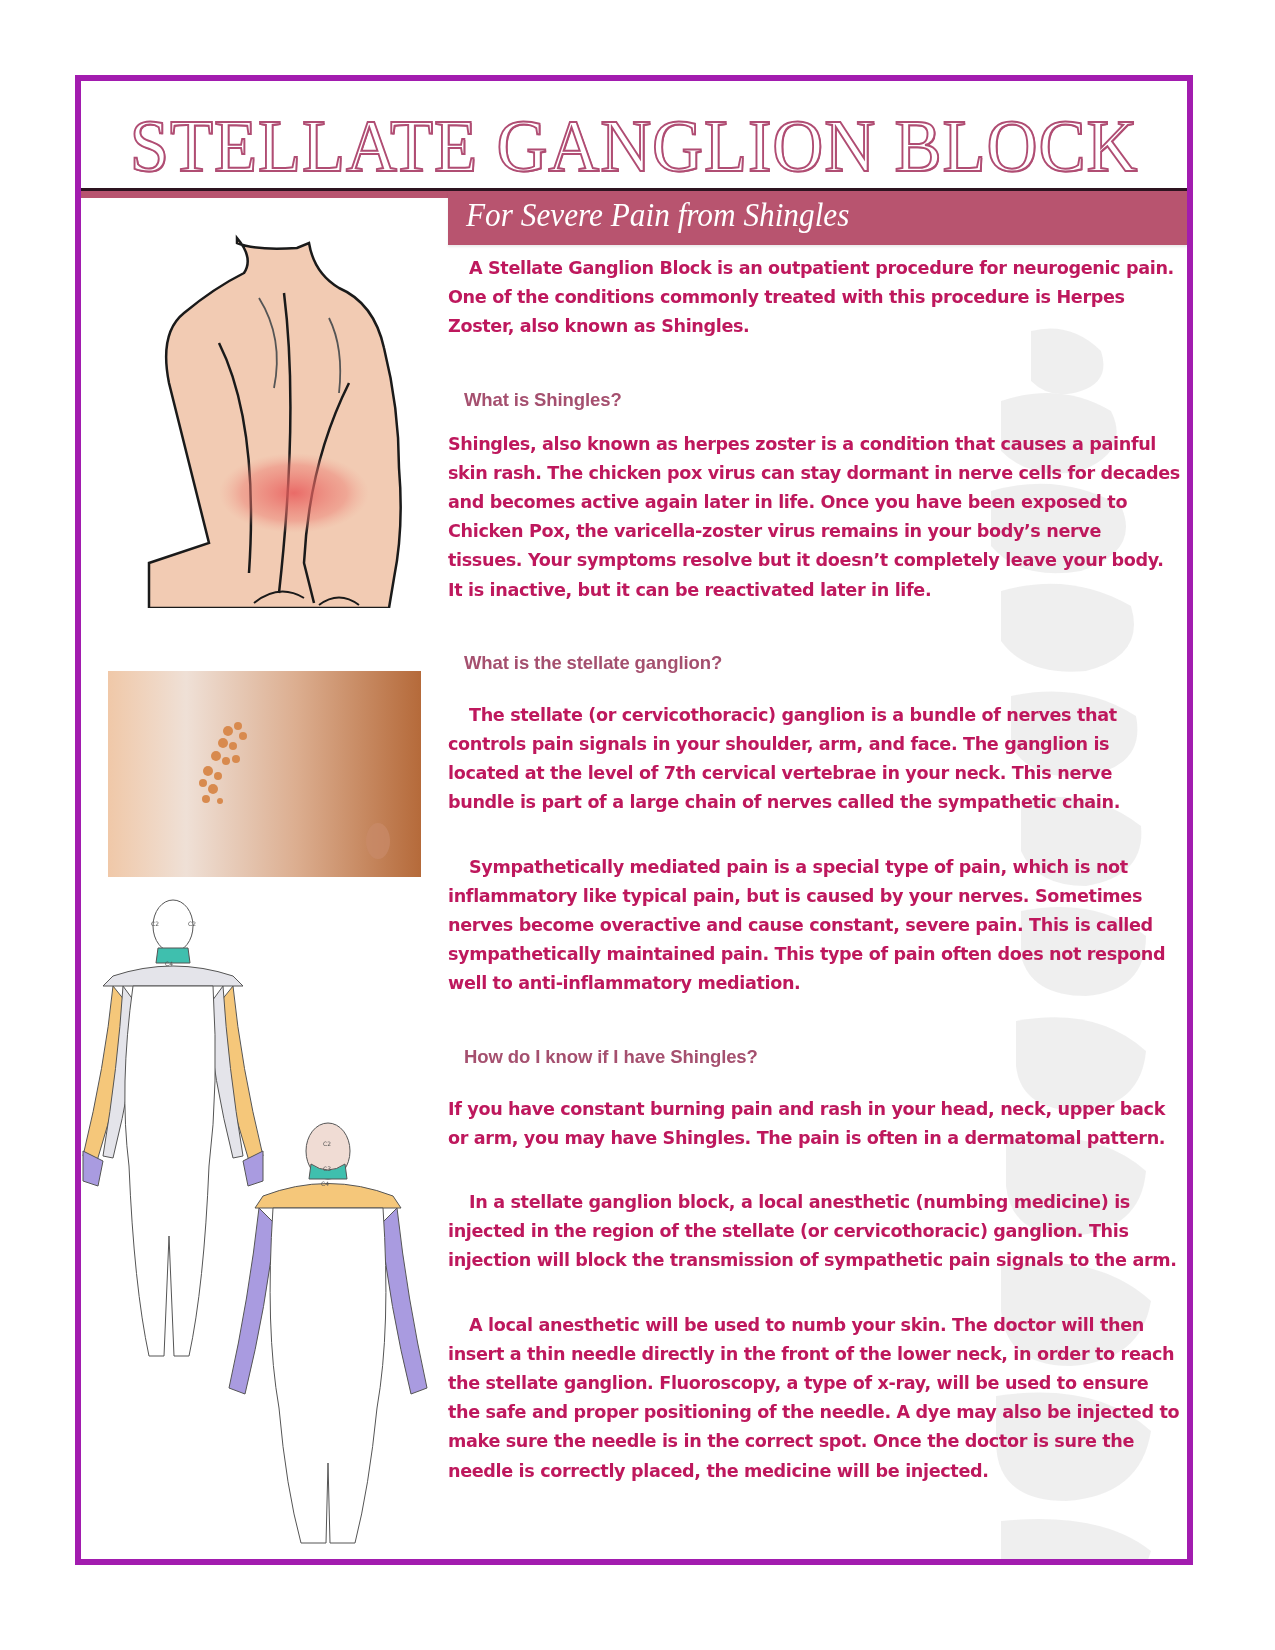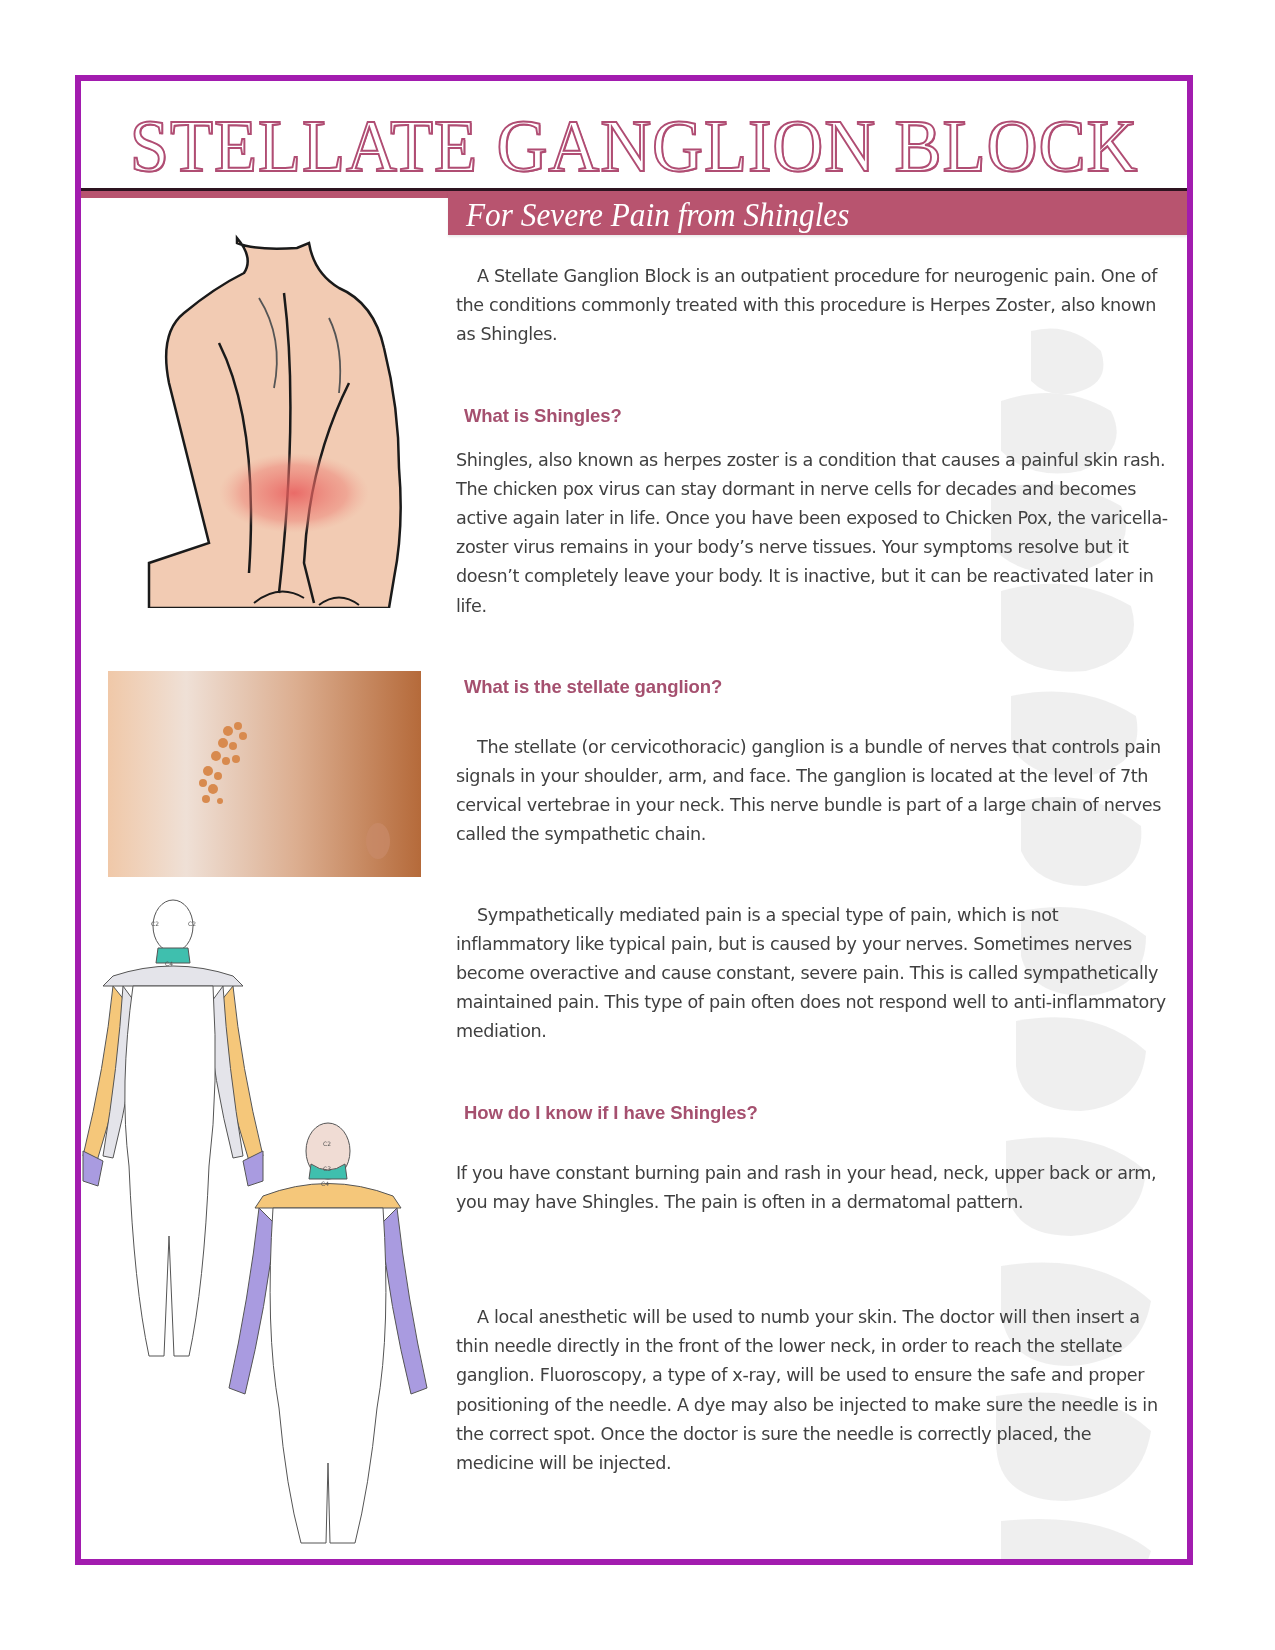--- a/index.html
+++ b/index.html
@@ -1,25 +1,25 @@
 <!DOCTYPE html>
 <html><head>
 <meta charset="utf-8">
 <style>
   html, body { margin:0; padding:0; background:#ffffff; }
   body { width:1275px; height:1650px; position:relative; overflow:hidden; font-family:"Liberation Sans", sans-serif; }
   .frame { position:absolute; left:75px; top:75px; width:1118px; height:1490px; border:6px solid #a21caf; box-sizing:border-box; background:#ffffff; overflow:hidden; }
   .title { position:absolute; left:0; right:0; top:20px; text-align:center; font-family:"Liberation Serif", "DejaVu Serif", serif; font-size:75px; letter-spacing:1px; color:#ffffff; -webkit-text-stroke:2px #b04d73; text-shadow:1px 1px 0 #b04d73; line-height:90px; white-space:nowrap; transform:scaleX(0.94); }
   .rule-dark { position:absolute; left:0; right:0; top:107px; height:3px; background:#2d1420; }
   .rule-rose { position:absolute; left:0; right:0; top:110px; height:7px; background:#b8546f; }
-  .subtitle-band { position:absolute; left:367px; right:0; top:110px; height:44px; background:#b8546f; box-shadow:0 2px 2px rgba(0,0,0,0.08); }
+  .subtitle-band { position:absolute; left:367px; right:0; top:110px; height:54px; background:#b8546f; box-shadow:0 2px 2px rgba(0,0,0,0.08); }
   .subtitle { position:absolute; left:18px; top:4px; font-family:"Liberation Serif", "DejaVu Serif", serif; font-style:italic; font-size:34px; color:#ffffff; white-space:nowrap; line-height:40px; transform:scaleX(0.92); transform-origin:left center; }
   .watermark { position:absolute; left:880px; top:240px; width:220px; height:1260px; opacity:0.55; }
   .content { position:absolute; left:367px; top:173px; width:732px; font-family:"DejaVu Sans", sans-serif; }
-  .para { font-size:17.6px; line-height:29.2px; color:#404040; margin:8px; letter-spacing:-0.35px; font-weight:400; }
+  .para { font-size:17.6px; line-height:29.2px; color:#be185d; margin:0; letter-spacing:-0.35px; font-weight:700; }
   .para.indent { text-indent:21px; }
   .heading { font-family:"Liberation Sans", sans-serif; font-weight:bold; font-size:18.5px; color:#a5506f; margin:16px; line-height:29px; letter-spacing:-0.1px; }
   .gap-lg { height:27px; }
   .gap-md { height:8px; }
   .img-back { position:absolute; left:38px; top:152px; width:292px; height:375px; }
   .img-rash { position:absolute; left:27px; top:590px; width:313px; height:206px; overflow:hidden; }
   .img-derm { position:absolute; left:-8px; top:815px; width:360px; height:650px; }
 </style>
 </head>
 <body>
@@ -149,18 +149,19 @@
     <div class="gap-md"></div>
     <p class="para indent">Sympathetically mediated pain is a special type of pain, which is not inflammatory like typical pain, but is caused by your nerves. Sometimes nerves become overactive and cause constant, severe pain. This is called sympathetically maintained pain. This type of pain often does not respond well to anti-inflammatory mediation.</p>
 
     <div class="gap-lg"></div>
     <h2 class="heading">How do I know if I have Shingles?</h2>
     <div class="gap-md"></div>
     <p class="para">If you have constant burning pain and rash in your head, neck, upper back or arm, you may have Shingles. The pain is often in a dermatomal pattern.</p>
 
     <div class="gap-lg"></div>
     <div class="gap-md"></div>
+    <p class="para indent">In a stellate ganglion block, a local anesthetic (numbing medicine) is injected in the region of the stellate (or cervicothoracic) ganglion. This injection will block the transmission of sympathetic pain signals to the arm.</p>
 
     <div class="gap-lg"></div>
     <div class="gap-md"></div>
     <p class="para indent">A local anesthetic will be used to numb your skin. The doctor will then insert a thin needle directly in the front of the lower neck, in order to reach the stellate ganglion. Fluoroscopy, a type of x-ray, will be used to ensure the safe and proper positioning of the needle. A dye may also be injected to make sure the needle is in the correct spot. Once the doctor is sure the needle is correctly placed, the medicine will be injected.</p>
   </div>
 </div>
 
 </body></html>

